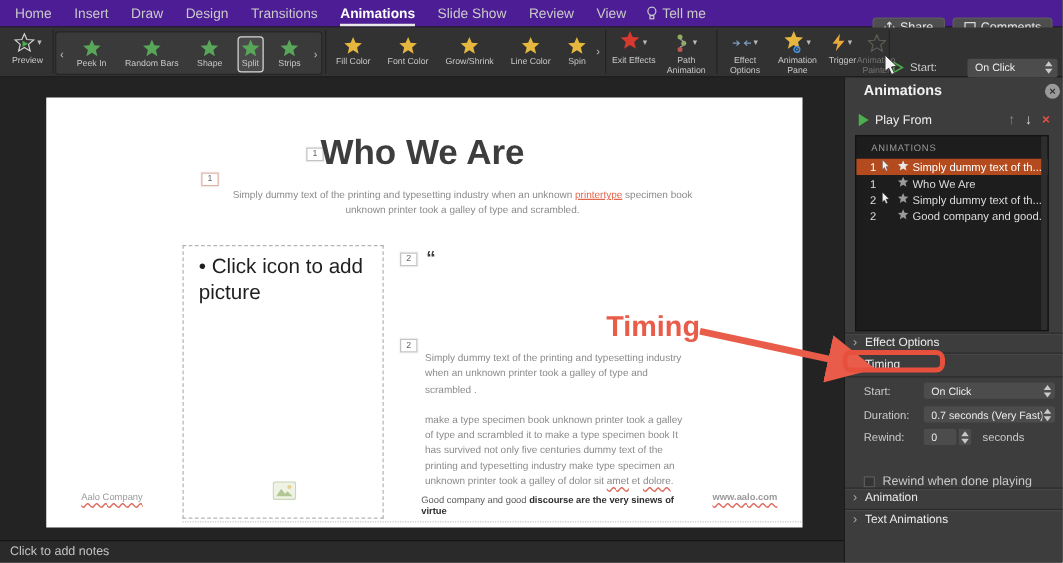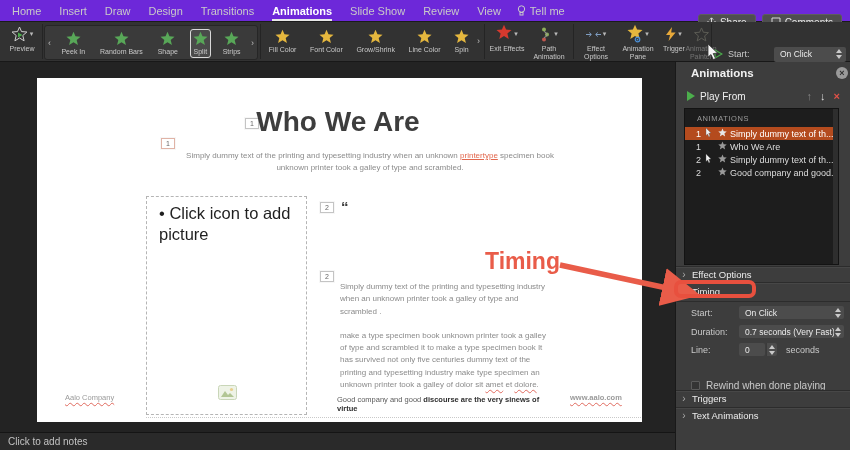--- a/index.html
+++ b/index.html
@@ -1,21 +1,21 @@
 <!DOCTYPE html>
 <html><head>
 <meta charset="utf-8">
 <style>
   * { margin:0; padding:0; box-sizing:border-box; }
   html,body { width:850px; height:450px; overflow:hidden; background:#232323;
     font-family:"Liberation Sans","DejaVu Sans",sans-serif; }
   #app { position:relative; width:850px; height:450px; }
 
   
-  .menubar { position:absolute; left:0; top:0; width:850px; height:22px; background:#6d28d9;
+  .menubar { position:absolute; left:0; top:0; width:850px; height:22px; background:#4c1d95;
     display:flex; align-items:center; border-bottom:1px solid #1b1b1b; }
   .menu-items { display:flex; align-items:center; gap:18px; padding-left:12px; }
   .menu-item { font-size:11px; color:#c9c9c9; cursor:default; white-space:nowrap; height:22px;
     line-height:22px; position:relative; }
   .menu-item.active { color:#fff; font-weight:bold; }
   .menu-item.active::after { content:""; position:absolute; left:0; right:0; bottom:1px; height:2px; background:#e8e8e8; }
   .tellme { display:flex; align-items:center; gap:4px; margin-left:16px; font-size:11px; color:#c9c9c9; }
   .menu-right { margin-left:auto; display:flex; gap:6px; padding-right:8px; }
   .top-btn { display:flex; align-items:flex-start; gap:4px; background:#4e4e4e; border:1px solid #5d5d5d;
     border-radius:3px; font-size:10px; color:#e8e8e8; padding:2px 8px; height:17px;margin-top:23px; }
@@ -466,38 +466,38 @@
       <span class="field-label">Duration:</span>
       <div class="field-box">
         <span class="ctl-value">0.7 seconds (Very Fast)</span>
         <span class="stepper">
             <i class="tri-up"></i>
             <i class="tri-dn"></i>
           </span>
       </div>
     </div>
     <div class="field-row" style="top:280px">
-      <span class="field-label">Line:</span>
+      <span class="field-label">Rewind:</span>
       <div class="field-box small">
         <span class="ctl-value">0</span>
       </div>
       <span class="delay-step">
           <i class="tri-up"></i>
           <i class="tri-dn"></i>
         </span>
       <span class="unit-label">seconds</span>
     </div>
     <div class="chk-row" style="top:316px">
       <span class="chk"></span>
       <span class="chk-label">Rewind when done playing</span>
     </div>
 
     <div class="section-row" style="top:328px">
       <span class="sec-chev">›</span>
-      <span class="sec-label">Triggers</span>
+      <span class="sec-label">Animation</span>
     </div>
     <div class="section-row" style="top:345px">
       <span class="sec-chev">›</span>
       <span class="sec-label">Text Animations</span>
     </div>
   </div>
 
   <div class="timing-callout">Timing</div>
   <svg class="timing-arrow" width="150" height="55" viewBox="0 0 150 55">
     <defs>

